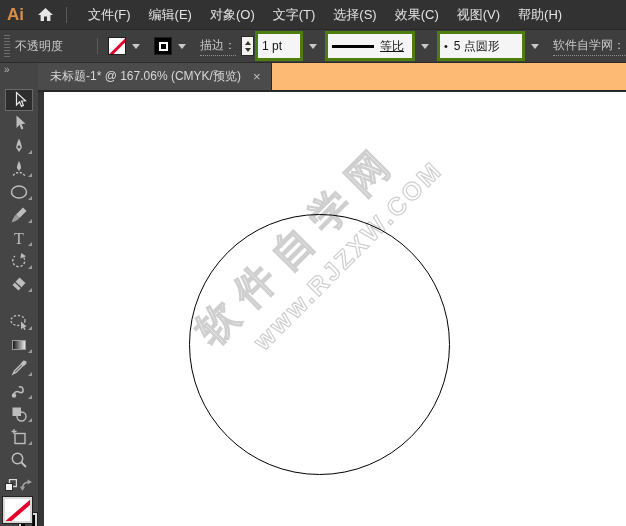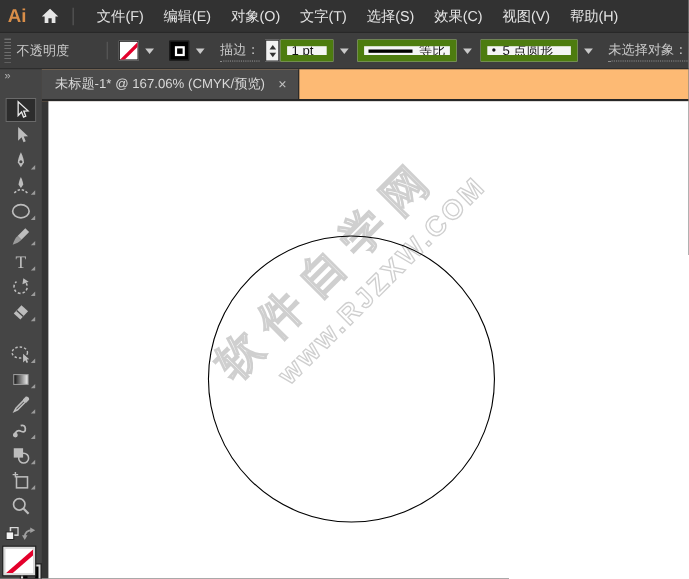--- a/index.html
+++ b/index.html
@@ -47,21 +47,21 @@
   .swatch-stroke {
     width:18px; height:18px; background:#000; border:1px solid #1e1e1e; margin-left:10px;
     display:flex; align-items:center; justify-content:center;
   }
   .swatch-stroke .inner { width:9px; height:9px; border:2px solid #fff; background:transparent; }
   .chev-btn { width:16px; height:20px; display:flex; align-items:center; justify-content:center; margin-left:2px; }
   .stepper { width:13px; height:20px; background:#f2f2f2; border:1px solid #2a2a2a; display:flex; flex-direction:column; align-items:center; justify-content:center; gap:3px; }
   .stepper .up   { width:0; height:0; border-left:3.5px solid transparent; border-right:3.5px solid transparent; border-bottom:4px solid #333; }
   .stepper .down { width:0; height:0; border-left:3.5px solid transparent; border-right:3.5px solid transparent; border-top:4px solid #333; }
   .field {
-    height:20px; background:#f5f5f5; border:6px solid #4d7c0f; color:#141414; font-size:12px;
+    height:30px; background:#f5f5f5; border:3px solid #4d7c0f; color:#141414; font-size:12px;
     display:flex; align-items:center; padding:0 4px; white-space:nowrap; overflow:hidden;
   }
   .field-pt { width:48px; margin-left:1px; }
   .field-profile { width:90px; gap:6px; margin-left:4px;text-decoration:underline; }
   .profile-line { width:42px; height:3px; background:#000; }
   .field-brush { width:88px; gap:6px; margin-left:4px; }
   .brush-dot { font-size:11px; line-height:1; }
   .field-opacity { width:40px; margin-left:5px; }
 
   
@@ -185,21 +185,21 @@
     </span>
 
   <span class="field field-brush">
     <span class="brush-dot">•</span>
     <span>5 点圆形</span>
   </span>
   <span class="chev-btn">
       <span class="chev"></span>
     </span>
 
-  <span class="cb-label">未选择对象：</span>
+  <span class="cb-label">软件自学网：</span>
   <span class="field field-opacity">100%</span>
 </div>
 
 <div class="tabbar">
   <div class="doc-tab">
     <span>未标题-1* @ 167.06% (CMYK/预览)</span>
     <span class="tab-close">×</span>
   </div>
 </div>
 

